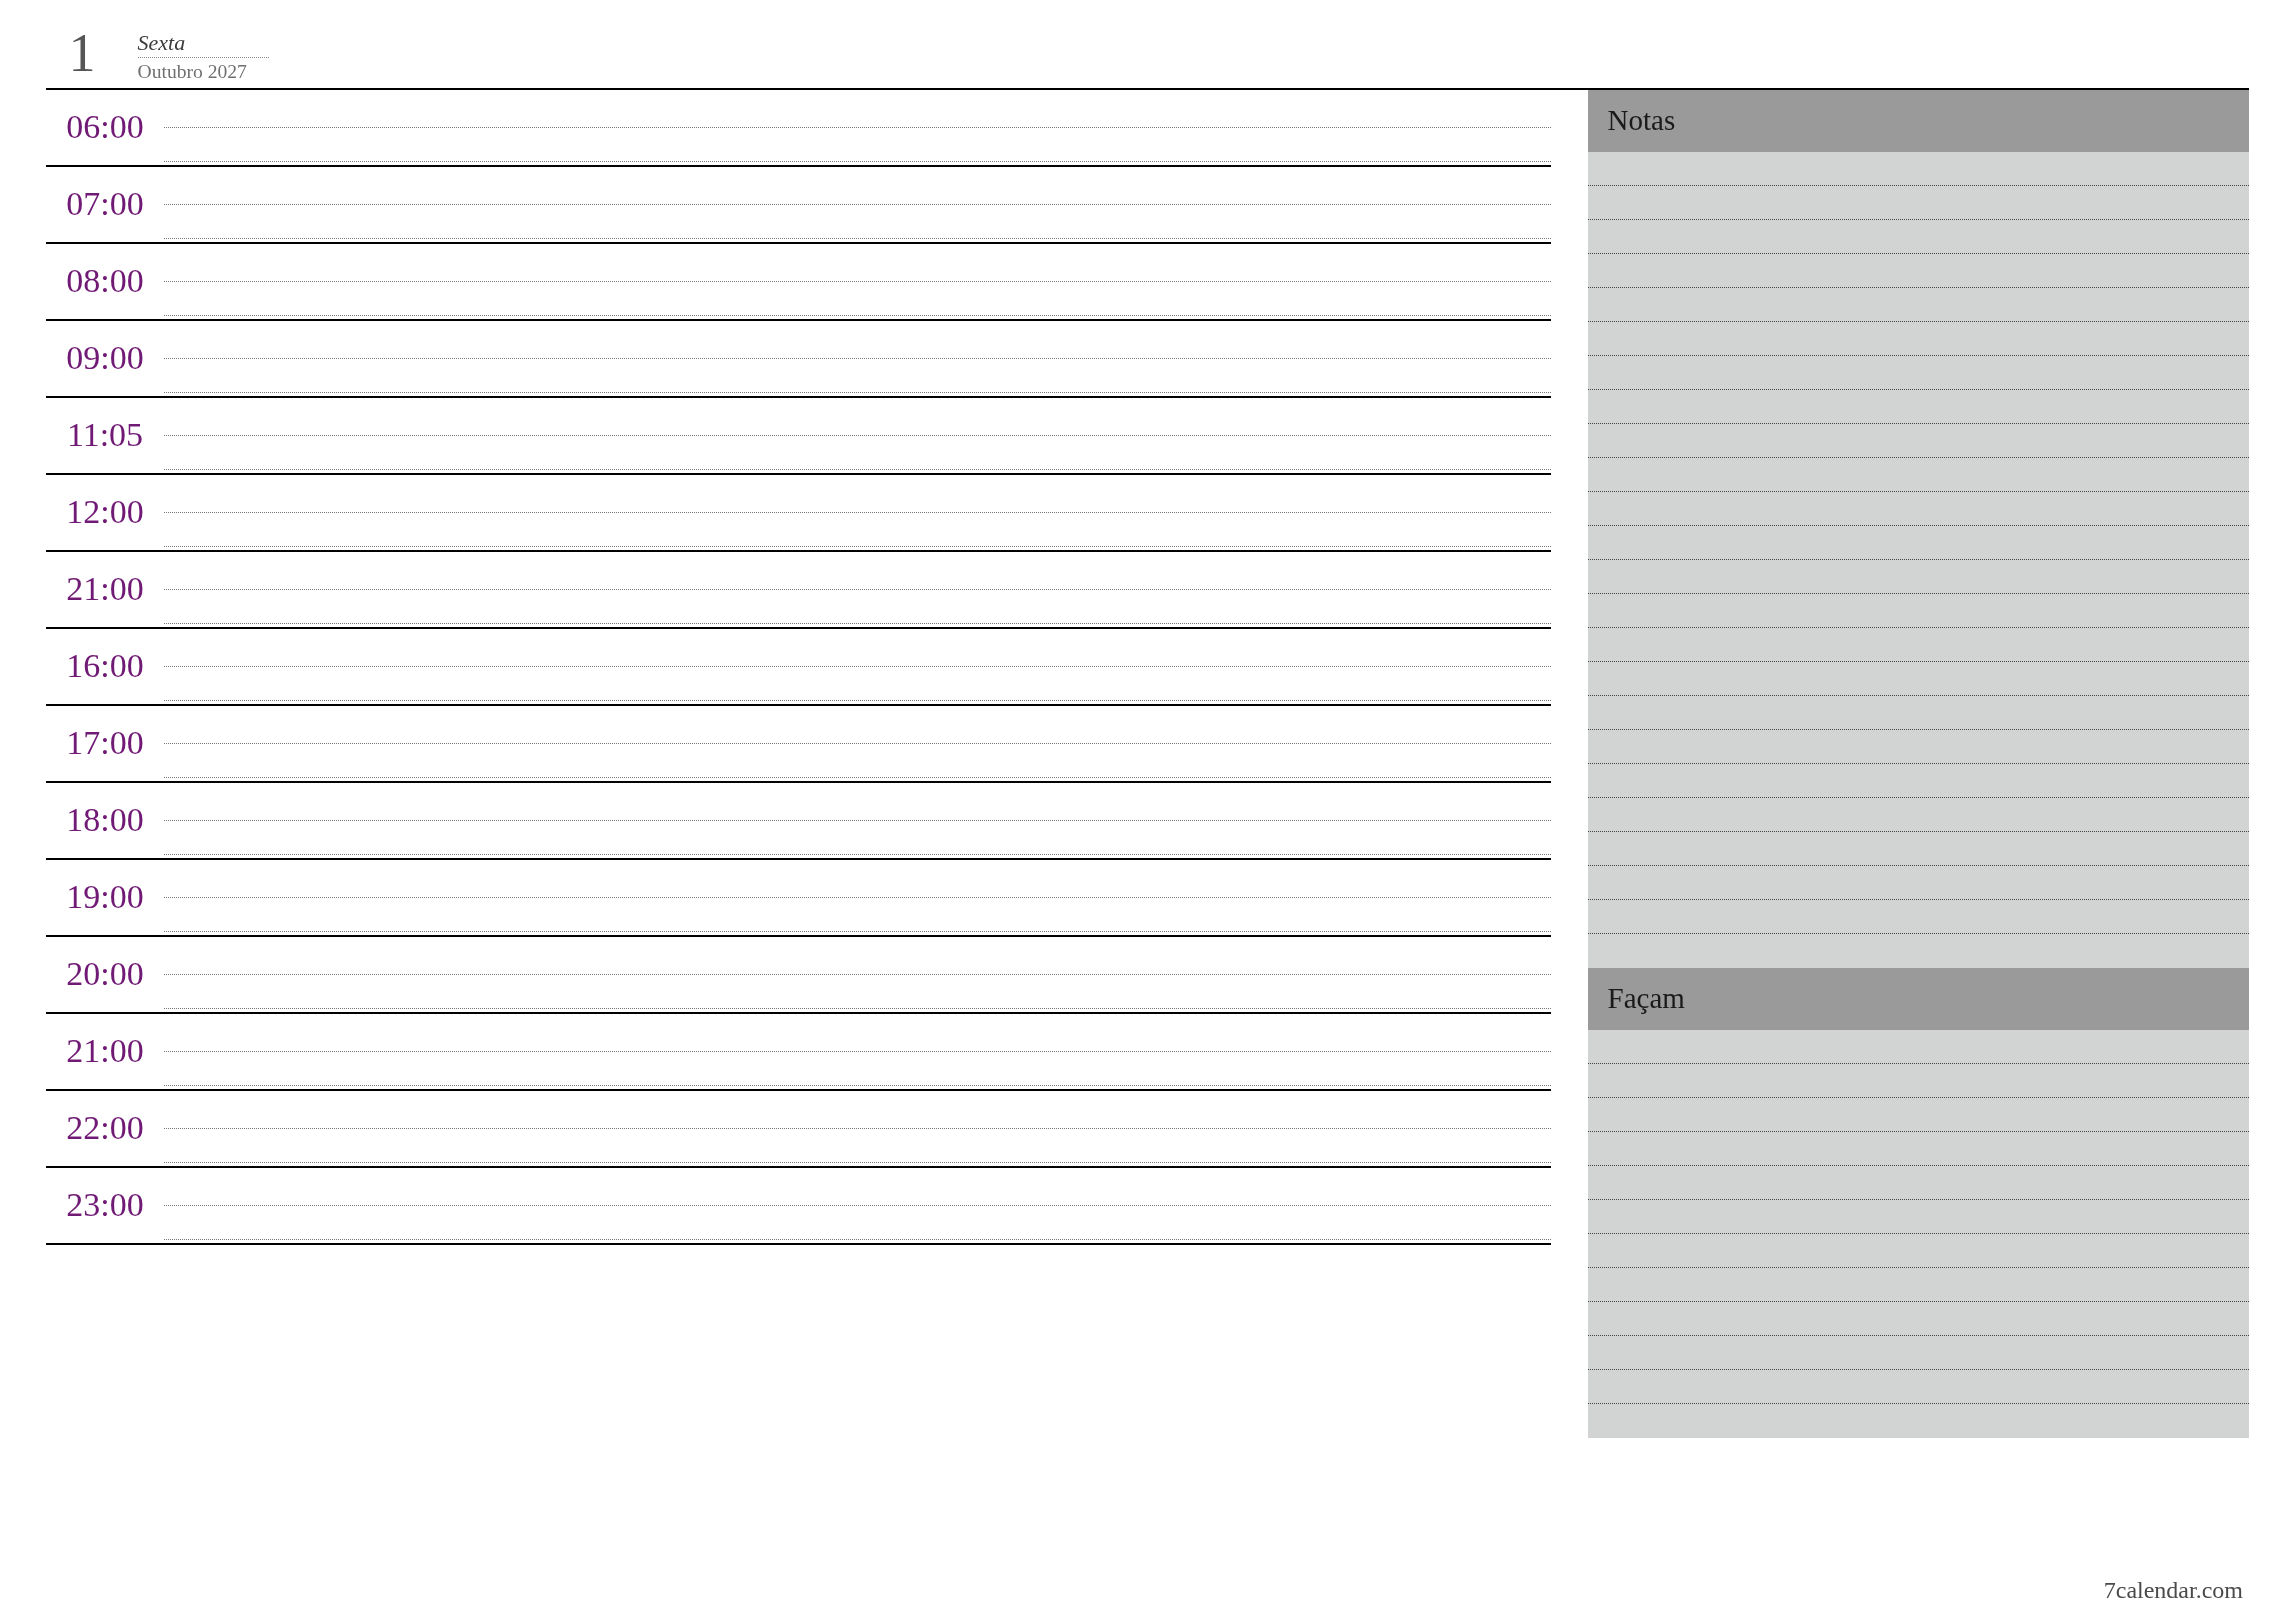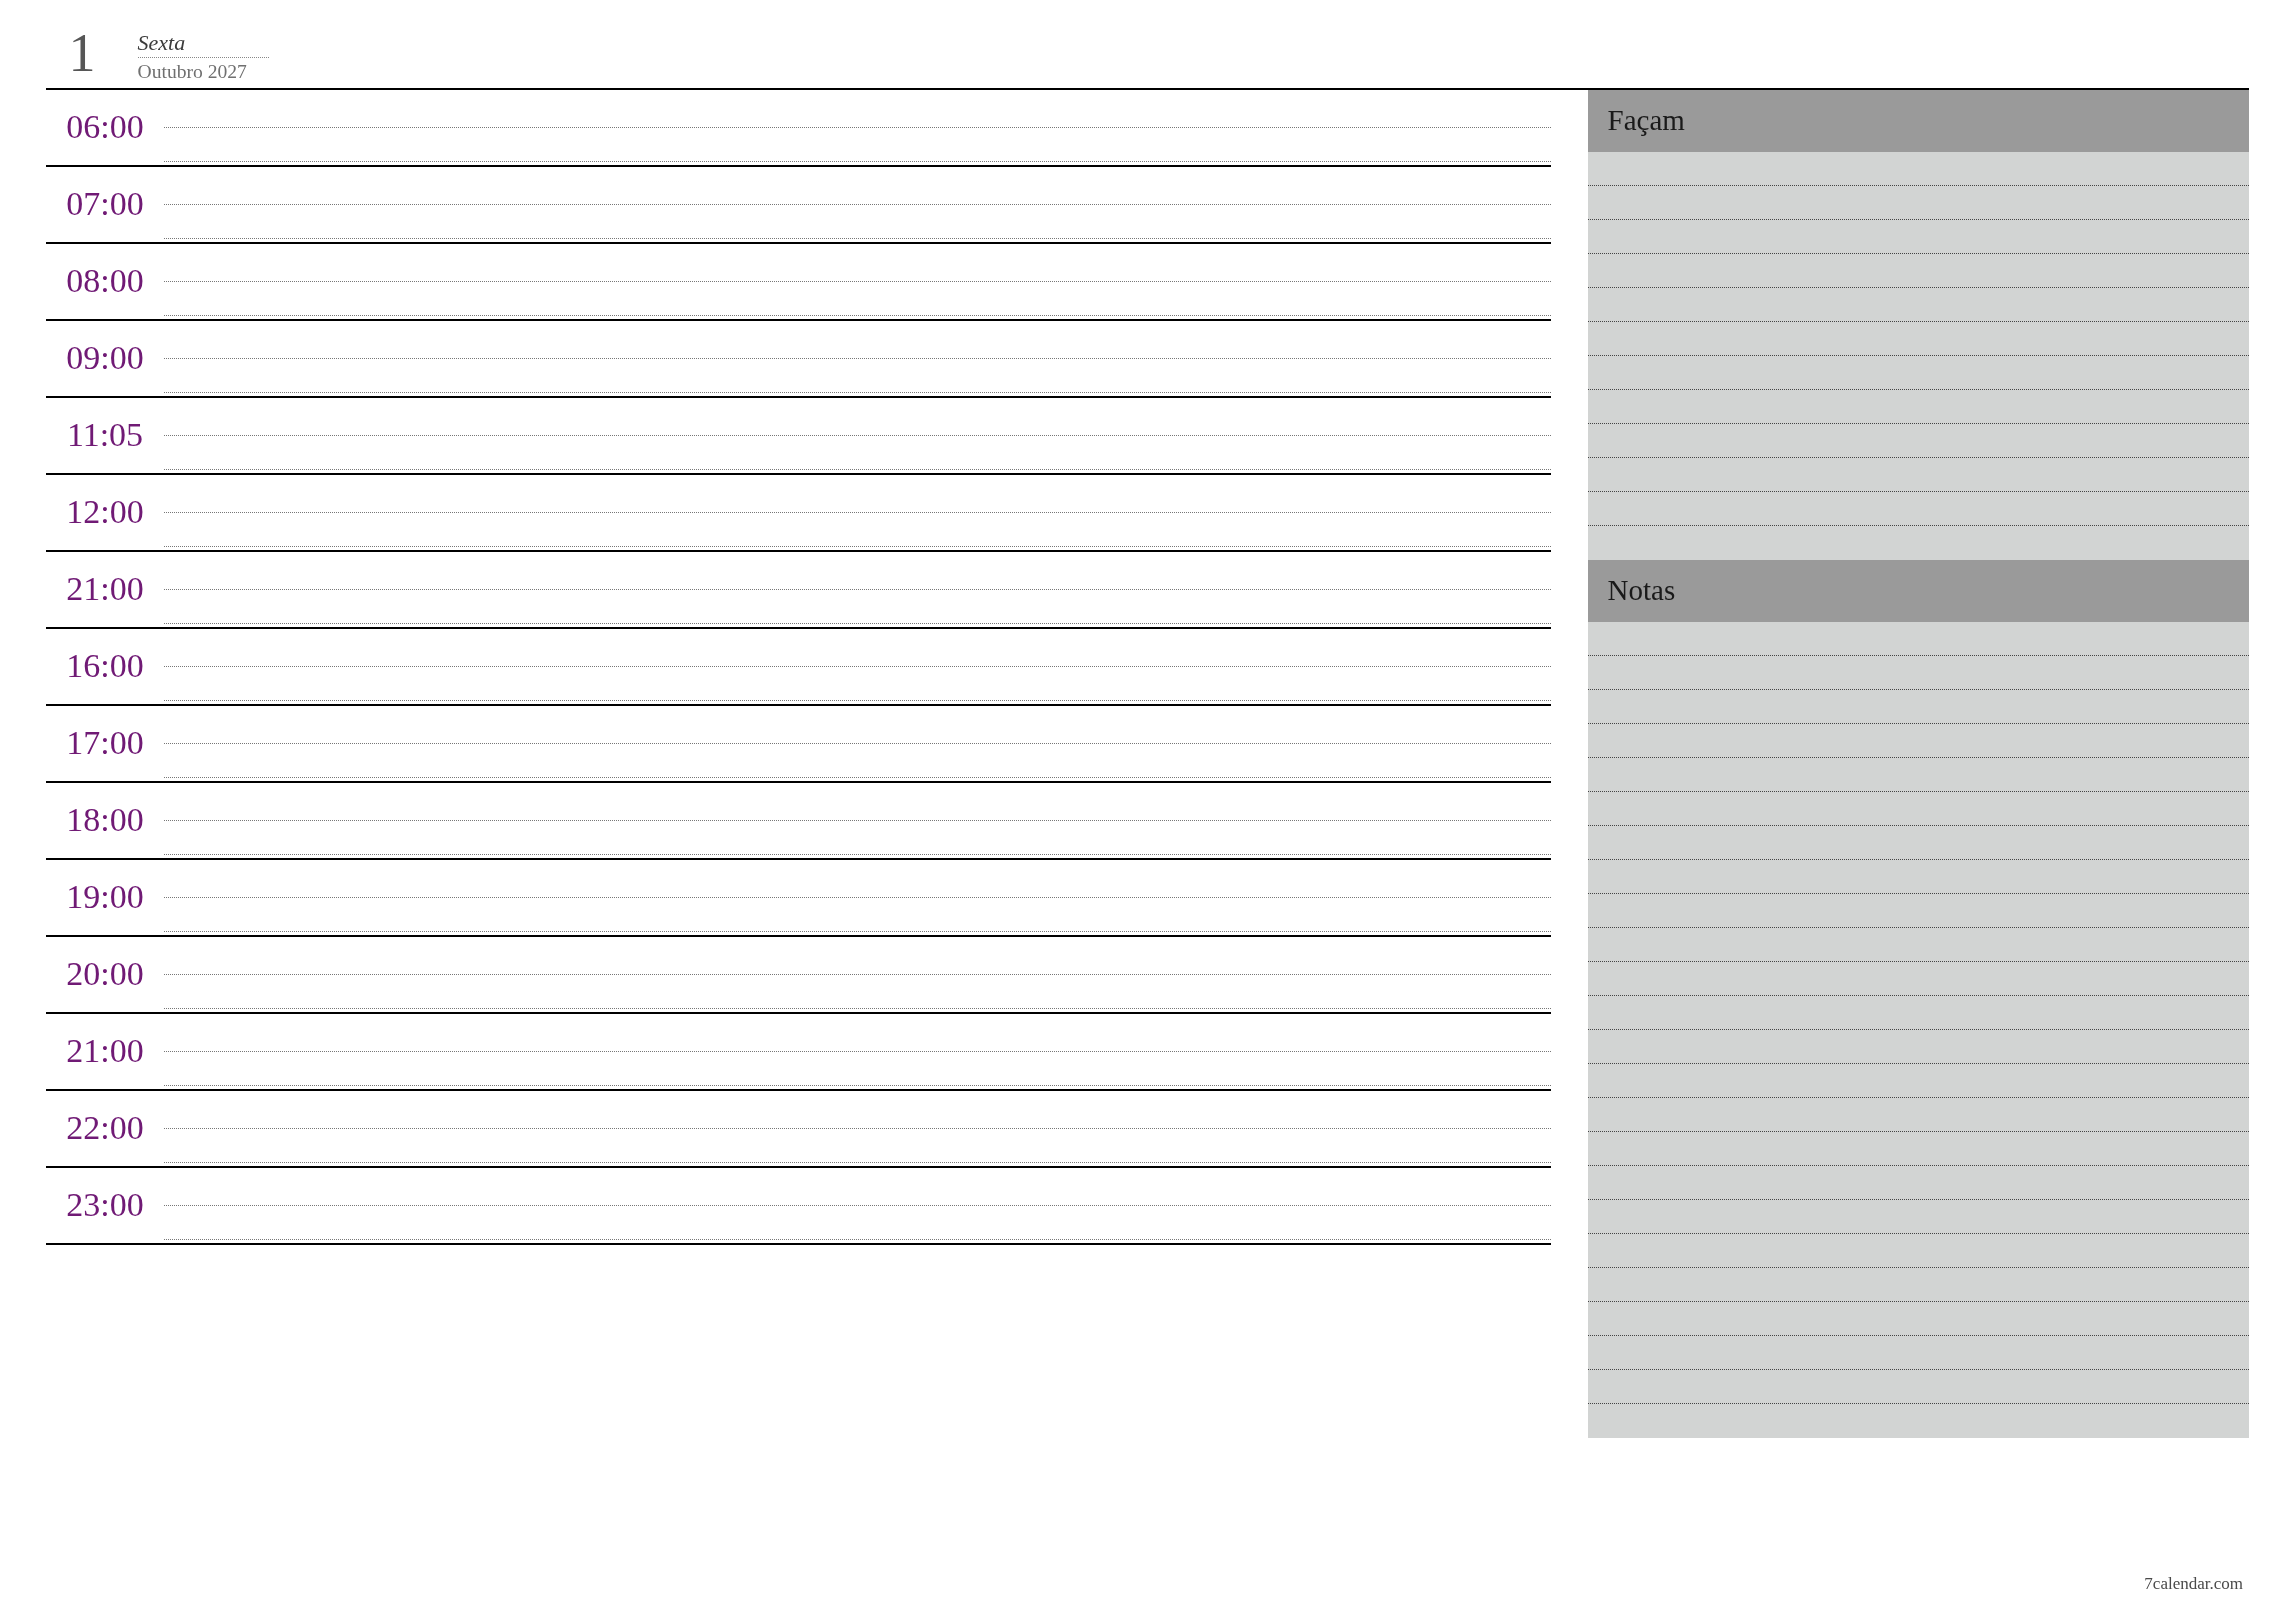--- a/index.html
+++ b/index.html
@@ -112,22 +112,22 @@
   .panel-line {
     height: 34px;
     border-bottom: 1.3px dotted #444;
   }
   .panel-line:last-child { border-bottom: none; }
 
   
   .footer {
     position: absolute;
     right: 52px;
-    bottom: 29px;
-    font-size: 17px;
+    bottom: 19px;
+    font-size: 24px;
     color: #4a4a4a;
     text-align: center;
   }
 </style>
 </head>
 <body>
 
 <div class="header">
   <div class="day-number">1</div>
   <div class="day-meta">
@@ -196,51 +196,51 @@
         <div class="hour-lines"></div>
       </div>
       <div class="hour-row">
         <div class="hour-label">23:00</div>
         <div class="hour-lines"></div>
       </div>
     </div>
 
   <div class="sidebar">
     <div>
-      <div class="panel-header">Façam</div>
-      <div class="panel-body" id="todo-body">
+      <div class="panel-header">Notas</div>
+      <div class="panel-body" id="notes-body">
+          <div class="panel-line"></div>
+          <div class="panel-line"></div>
+          <div class="panel-line"></div>
+          <div class="panel-line"></div>
+          <div class="panel-line"></div>
+          <div class="panel-line"></div>
+          <div class="panel-line"></div>
+          <div class="panel-line"></div>
+          <div class="panel-line"></div>
+          <div class="panel-line"></div>
+          <div class="panel-line"></div>
+          <div class="panel-line"></div>
           <div class="panel-line"></div>
           <div class="panel-line"></div>
           <div class="panel-line"></div>
           <div class="panel-line"></div>
           <div class="panel-line"></div>
           <div class="panel-line"></div>
           <div class="panel-line"></div>
           <div class="panel-line"></div>
           <div class="panel-line"></div>
           <div class="panel-line"></div>
           <div class="panel-line"></div>
           <div class="panel-line"></div>
         </div>
     </div>
     <div>
-      <div class="panel-header">Notas</div>
-      <div class="panel-body" id="notes-body">
-          <div class="panel-line"></div>
-          <div class="panel-line"></div>
-          <div class="panel-line"></div>
-          <div class="panel-line"></div>
-          <div class="panel-line"></div>
-          <div class="panel-line"></div>
-          <div class="panel-line"></div>
-          <div class="panel-line"></div>
-          <div class="panel-line"></div>
-          <div class="panel-line"></div>
-          <div class="panel-line"></div>
-          <div class="panel-line"></div>
+      <div class="panel-header">Façam</div>
+      <div class="panel-body" id="todo-body">
           <div class="panel-line"></div>
           <div class="panel-line"></div>
           <div class="panel-line"></div>
           <div class="panel-line"></div>
           <div class="panel-line"></div>
           <div class="panel-line"></div>
           <div class="panel-line"></div>
           <div class="panel-line"></div>
           <div class="panel-line"></div>
           <div class="panel-line"></div>

